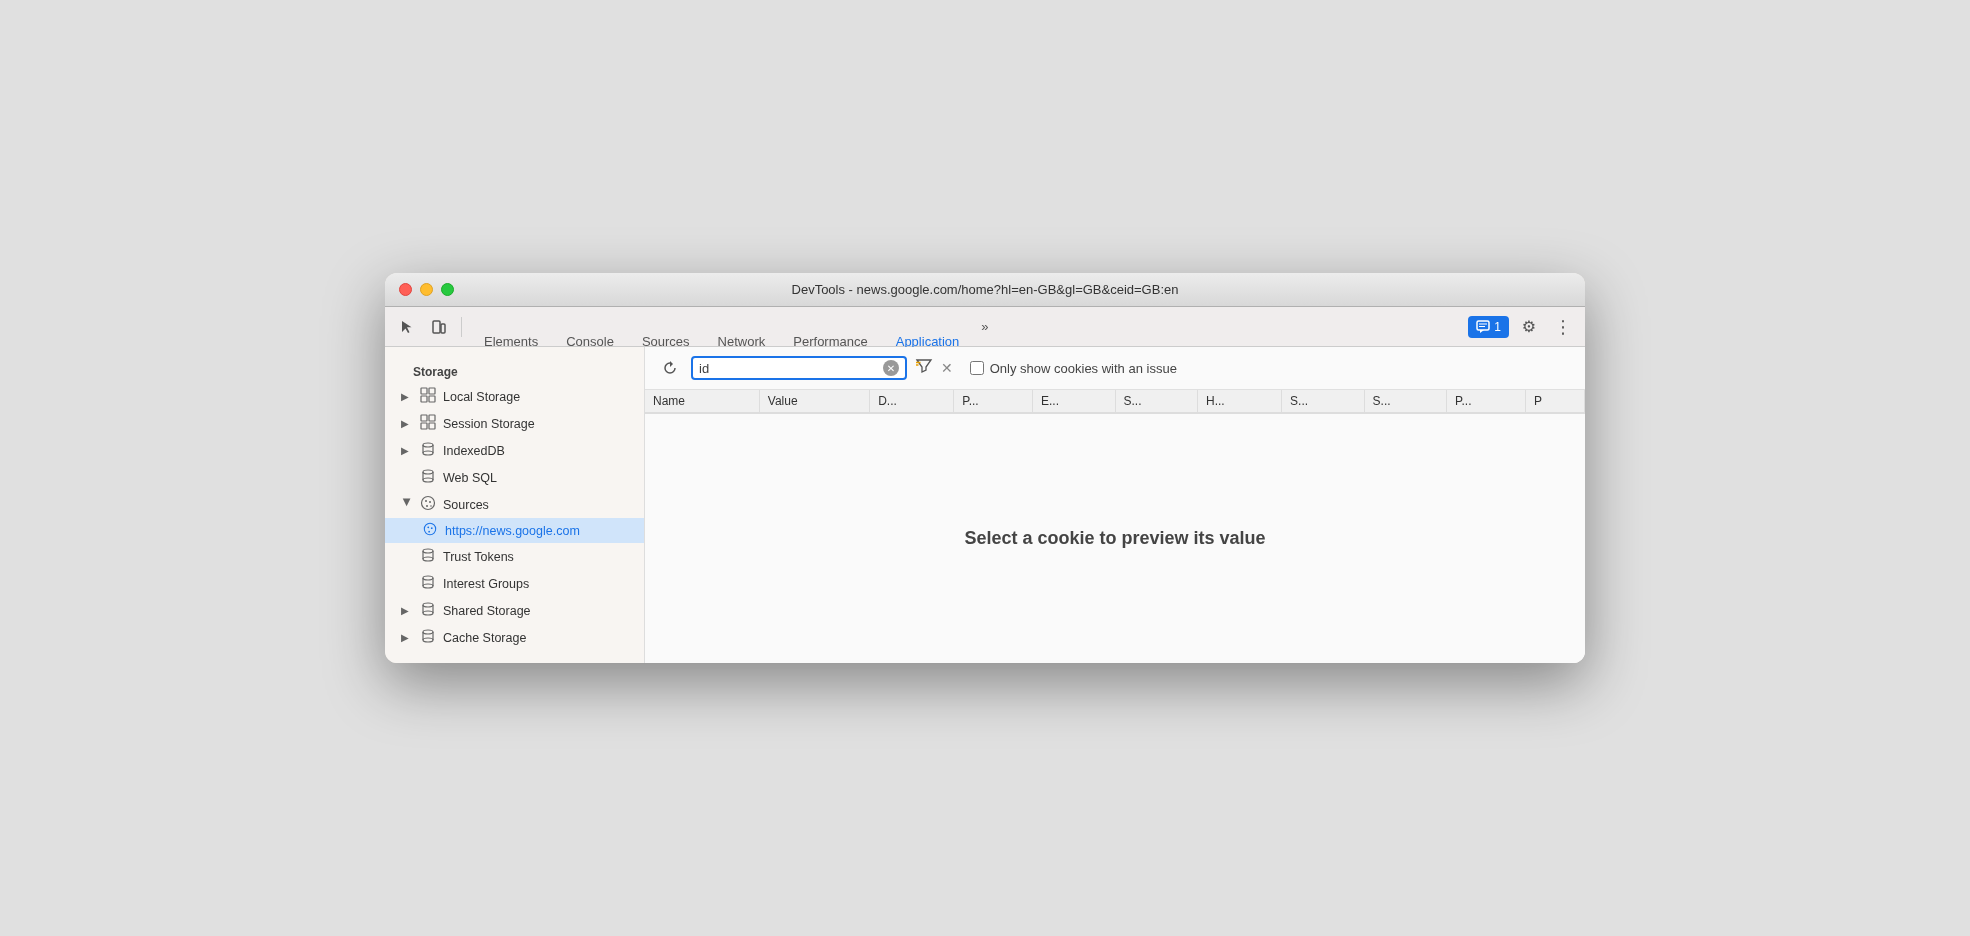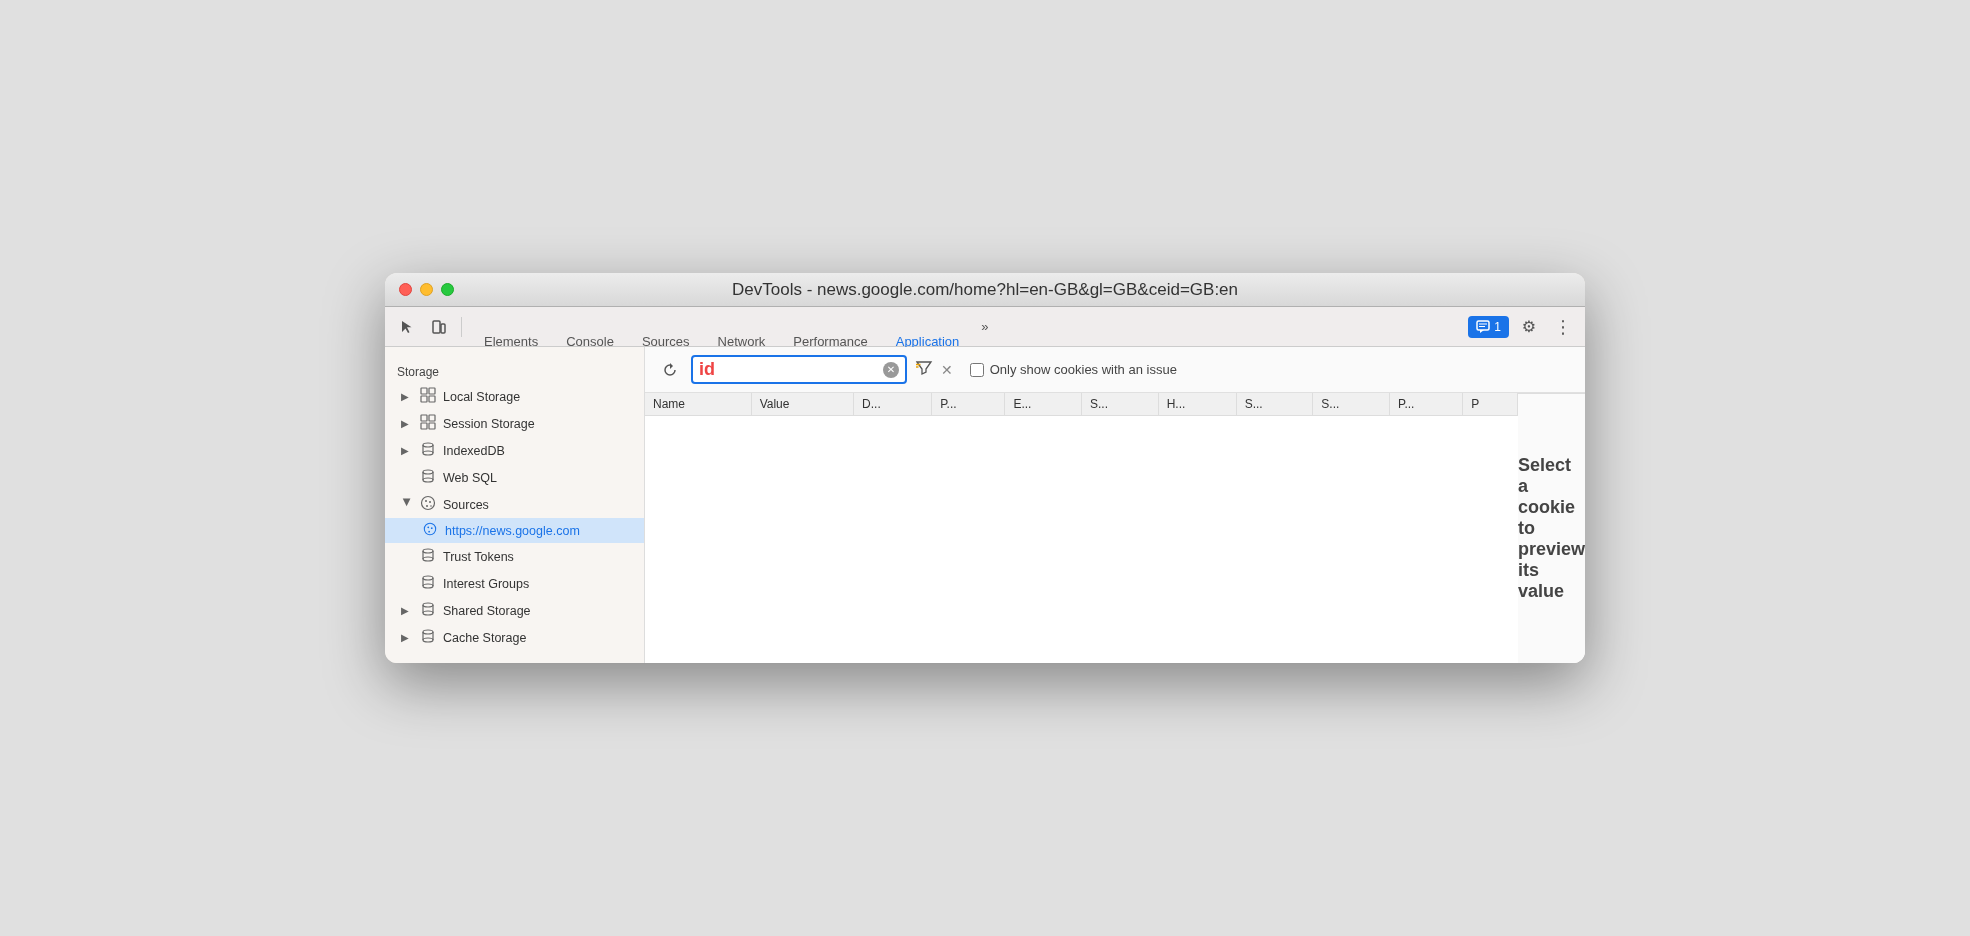--- a/index.html
+++ b/index.html
@@ -37,21 +37,21 @@
       height: 13px;
       border-radius: 50%;
     }
     .tl-red { background: #ff5f56; border: 1px solid #e0443e; }
     .tl-yellow { background: #ffbd2e; border: 1px solid #dea123; }
     .tl-green { background: #27c93f; border: 1px solid #1aab29; }
     .titlebar-title {
       position: absolute;
       left: 50%;
       transform: translateX(-50%);
-      font-size: 17px;
+      font-size: 13px;
       color: #333;
       font-weight: 500;
       white-space: nowrap;
     }
     .toolbar {
       background: #f0eded;
       border-bottom: 1px solid #ccc;
       display: flex;
       align-items: center;
       padding: 0 8px;
@@ -153,23 +153,23 @@
     .sidebar {
       width: 260px;
       background: #f8f5f2;
       border-right: 1px solid #ddd;
       padding: 12px 0;
       overflow-y: auto;
       flex-shrink: 0;
     }
     .sidebar-section-label {
       font-size: 12px;
-      font-weight: 400;
+      font-weight: 700;
       color: #444;
-      padding: 6px 12px 4px 12px;
+      padding: 6px 12px 4px 28px;
       text-transform: none;
     }
     .sidebar-item {
       display: flex;
       align-items: center;
       gap: 6px;
       padding: 4px 12px 4px 16px;
       font-size: 12.5px;
       color: #333;
       cursor: pointer;
@@ -228,25 +228,24 @@
       border: 2px solid #1a73e8;
       border-radius: 4px;
       background: #fff;
       padding: 2px 6px;
       gap: 4px;
       flex-shrink: 0;
     }
     .search-input {
       border: none;
       outline: none;
-      font-size: 18px;
+      font-size: 13px;
       width: 180px;
       background: transparent;
-      color: #ef4444;
-      font-weight: bold;
+      color: #404040;
     }
     .search-clear {
       width: 16px;
       height: 16px;
       border-radius: 50%;
       background: #999;
       color: white;
       display: flex;
       align-items: center;
       justify-content: center;
@@ -274,20 +273,21 @@
       margin-left: 9px;
     }
     .checkbox-label input[type=checkbox] {
       width: 14px;
       height: 14px;
     }
     .table-container {
       flex: 1;
       overflow: auto;
       display: flex;
+      flex-direction: column;
     }
     .cookies-table {
       width: 100%;
       border-collapse: collapse;
       font-size: 12px;
     }
     .cookies-table th {
       background: #f0f0f0;
       border-bottom: 1px solid #ddd;
       border-right: 1px solid #ddd;

